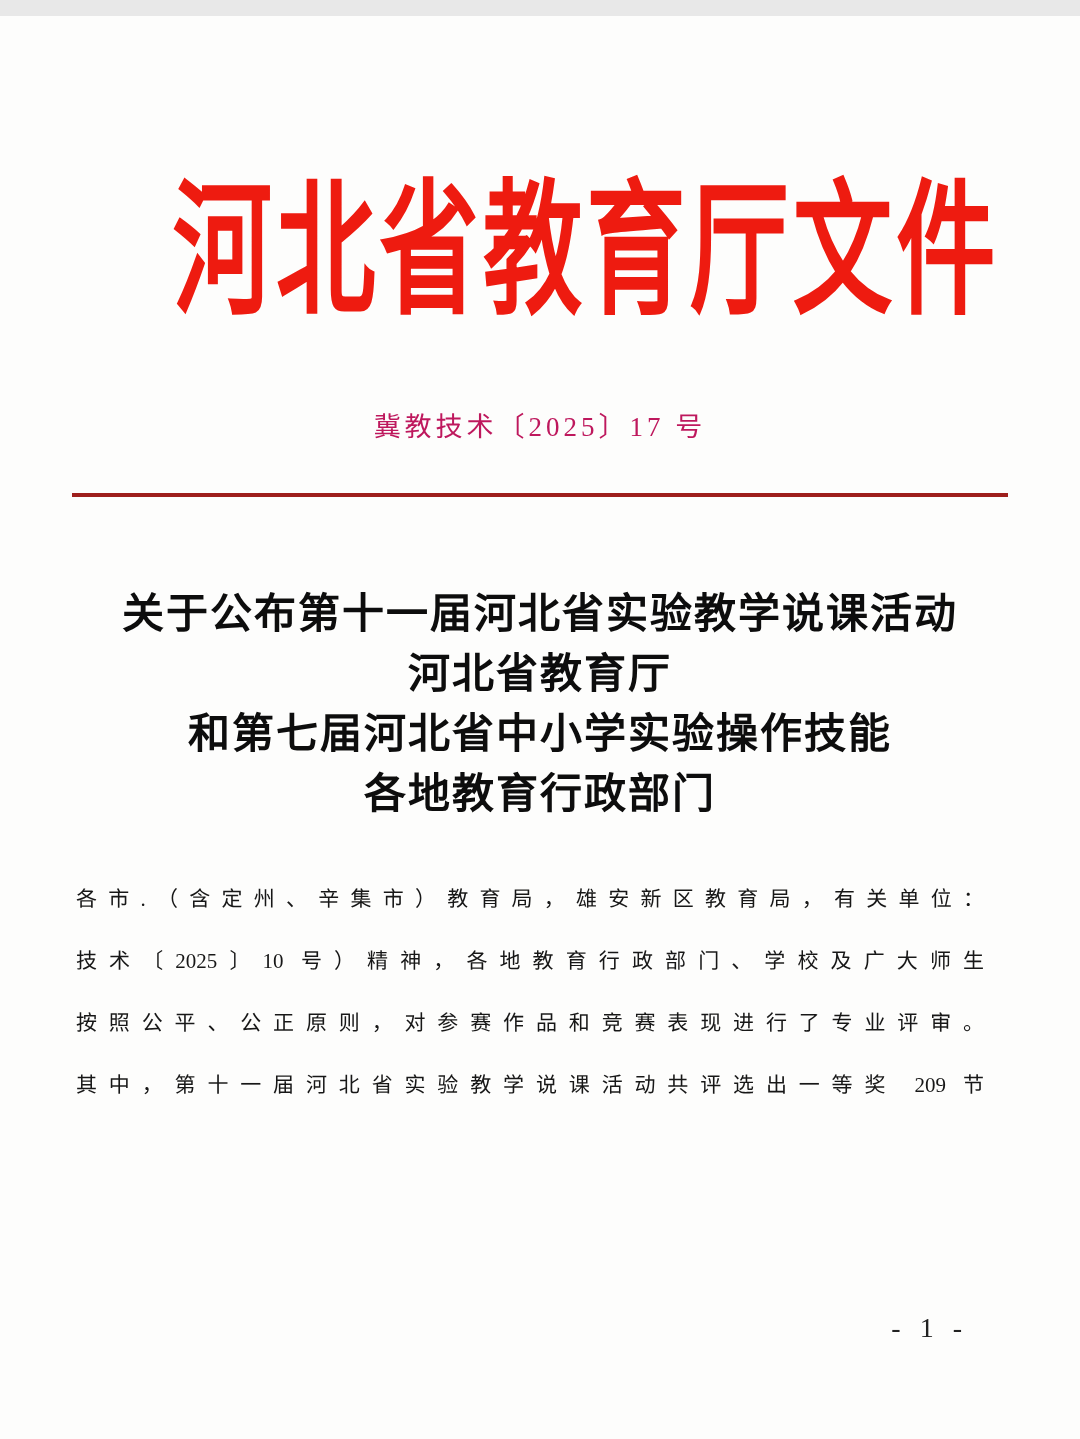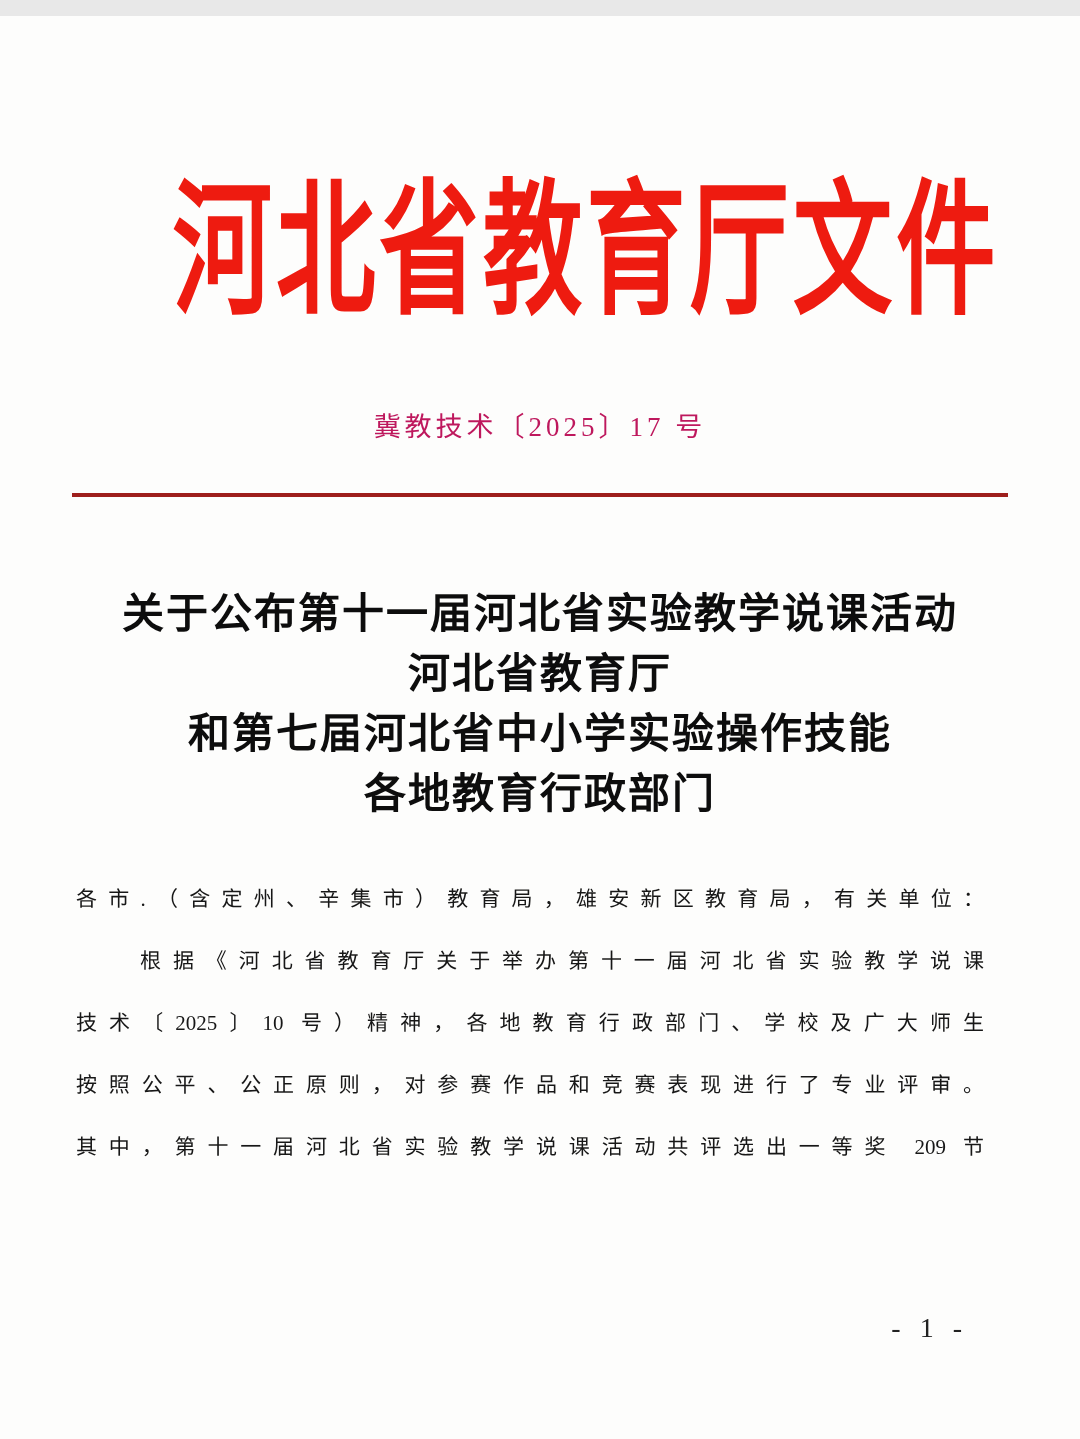--- a/index.html
+++ b/index.html
@@ -117,21 +117,20 @@
 
   <div class="notice-title">
     <div>关于公布第十一届河北省实验教学说课活动</div>
     <div>河北省教育厅</div>
     <div>和第七届河北省中小学实验操作技能</div>
     <div>各地教育行政部门</div>
   </div>
 
   <div class="notice-body">
     <div class="body-line">各市.（含定州、辛集市）教育局，雄安新区教育局，有关单位：</div>
-    <div class="body-line indent">根据《河北省教育厅关于举办第十一届河北省实验教学说课</div>
     <div class="body-line">技术〔2025〕10 号）精神，各地教育行政部门、学校及广大师生</div>
     <div class="body-line">按照公平、公正原则，对参赛作品和竞赛表现进行了专业评审。</div>
     <div class="body-line">其中，第十一届河北省实验教学说课活动共评选出一等奖 209 节</div>
   </div>
 
   <div class="page-number">- 1 -</div>
 
 
 </div>
 

